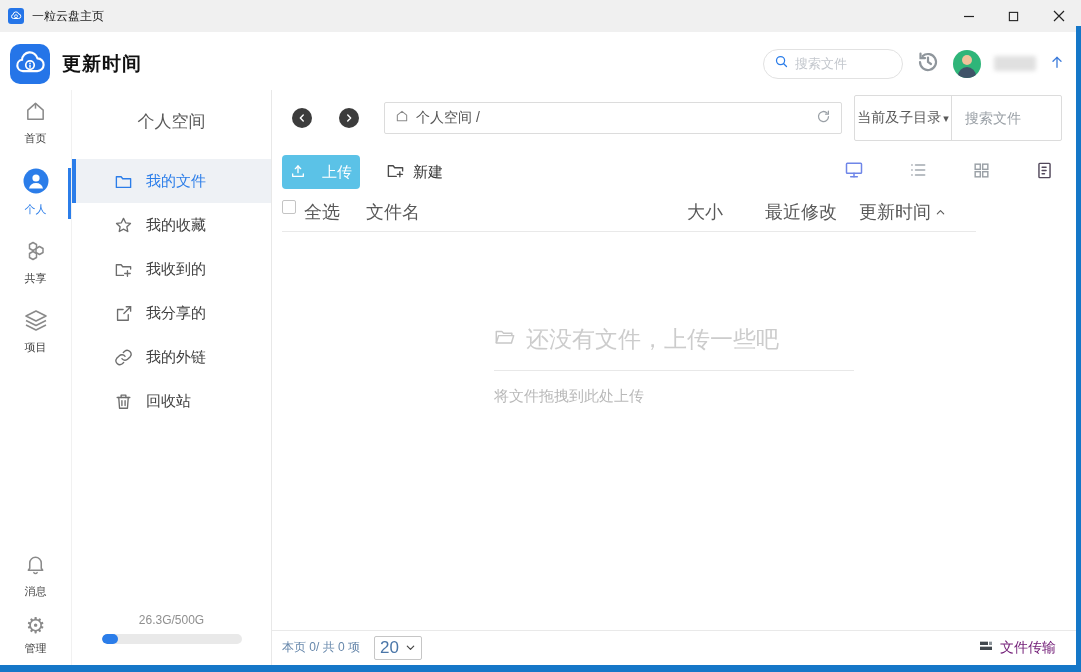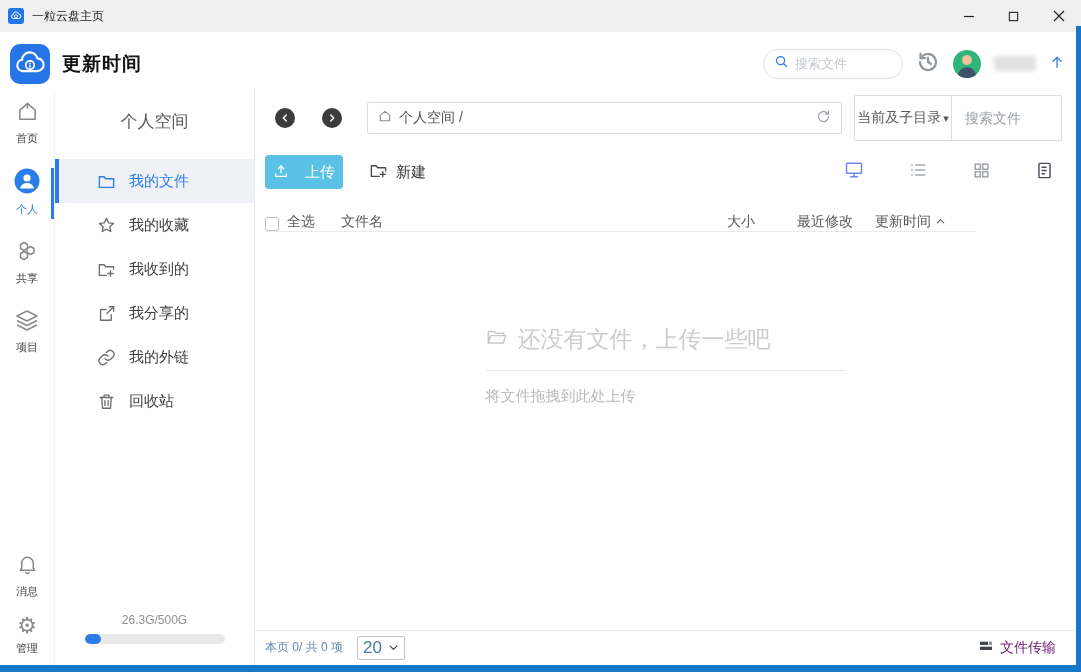--- a/index.html
+++ b/index.html
@@ -23,21 +23,21 @@
   .search-pill input::placeholder { color:#c3c7cd; }
   .avatar { width:28px; height:28px; border-radius:50%; background:#2fb579; position:relative; overflow:hidden; flex:0 0 auto; }
   .avatar .head { position:absolute; width:10px; height:10px; border-radius:50%; background:#f0c29a; left:9px; top:5px; }
   .avatar .bodyshape { position:absolute; width:18px; height:11px; border-radius:9px 9px 0 0; background:#3f5368; left:5px; top:17px; }
   .blur-name { width:42px; height:15px; background:#e0e0e0; border-radius:2px; filter:blur(2px); }
 
   
   .app-body { position:absolute; top:90px; bottom:0; left:0; right:0; display:flex; }
 
   
-  .rail { width:55px; border-right:1px solid #f1f1f1; display:flex; flex-direction:column; align-items:center; padding-top:10px; background:#fff;justify-content:flex-end; }
+  .rail { width:72px; border-right:1px solid #f1f1f1; display:flex; flex-direction:column; align-items:center; padding-top:10px; background:#fff;justify-content:flex-end; }
   .rail-item { width:100%; display:flex; flex-direction:column; align-items:center; gap:4px; margin-bottom:22px; position:relative; cursor:default; }
   .rail-item .lbl { font-size:11px; color:#3f3f3f; }
   .rail-item.active .lbl { color:#2b7de9; }
   .rail-item.active::after { content:""; position:absolute; right:0; top:0; bottom:-2px; width:3px; background:#2b7de9; }
   .rail-spacer { flex:1; }
   .rail-bottom { margin-bottom:16px; }
 
   
   .sidebar { width:200px; border-right:1px solid #e8e8e8; display:flex; flex-direction:column; background:#fff; }
   .sb-title { text-align:center; font-size:17px; color:#595959; margin:20px 0 26px; }
@@ -63,21 +63,21 @@
   .scope-dd { flex:1; display:flex; align-items:center; justify-content:center; font-size:14px; color:#595959; border-right:1px solid #dcdcdc; gap:2px; }
   .scope-search { flex:1; display:flex; align-items:center; padding-left:13px; }
   .scope-search input { border:none; outline:none; width:86px; font-size:14px; background:transparent; color:#333; }
   .scope-search input::placeholder { color:#9aa0a6; }
 
   .toolbar { height:52px; display:flex; align-items:center; padding:0 22px 0 10px; flex:0 0 auto; }
   .upload-btn { width:78px; height:34px; background:#5bc2e7; border:none; border-radius:4px; color:#fff; font-size:15px; display:flex; align-items:center; justify-content:center; gap:16px; cursor:default; }
   .new-btn { display:flex; align-items:center; gap:8px; font-size:15px; color:#333; margin-left:26px; background:none; border:none; cursor:default; }
   .view-icons { margin-left:auto; display:flex; align-items:center; gap:44px; }
 
-  .list-header { height:32px; display:flex; align-items:flex-end; margin:2px 100px 0 10px; padding-right:30px; border-bottom:1px solid #e9e9e9; font-size:14px; color:#595959; flex:0 0 auto; }
+  .list-header { height:32px; display:flex; align-items:flex-start; margin:2px 100px 0 10px; padding-right:30px; border-bottom:1px solid #e9e9e9; font-size:18px; color:#595959; flex:0 0 auto; }
   .checkbox { width:14px; height:14px; border:1px solid #c4c4c4; border-radius:2px; background:#fff; margin-right:8px; flex:0 0 auto; }
   .col-name { margin-left:26px; }
   .col-size { margin-left:auto; }
   .col-modified { margin-left:42px; }
   .col-updated { margin-left:22px; display:flex; align-items:center; gap:4px; }
 
   .empty { margin-top:92px; align-self:center; width:360px; }
   .empty-title-row { display:flex; align-items:center; gap:10px; font-size:23px; color:#cccccc; }
   .empty-divider { border-bottom:1px solid #e8e8e8; margin:15px 0 16px; }
   .empty-hint { font-size:15px; color:#b9b9b9; }

